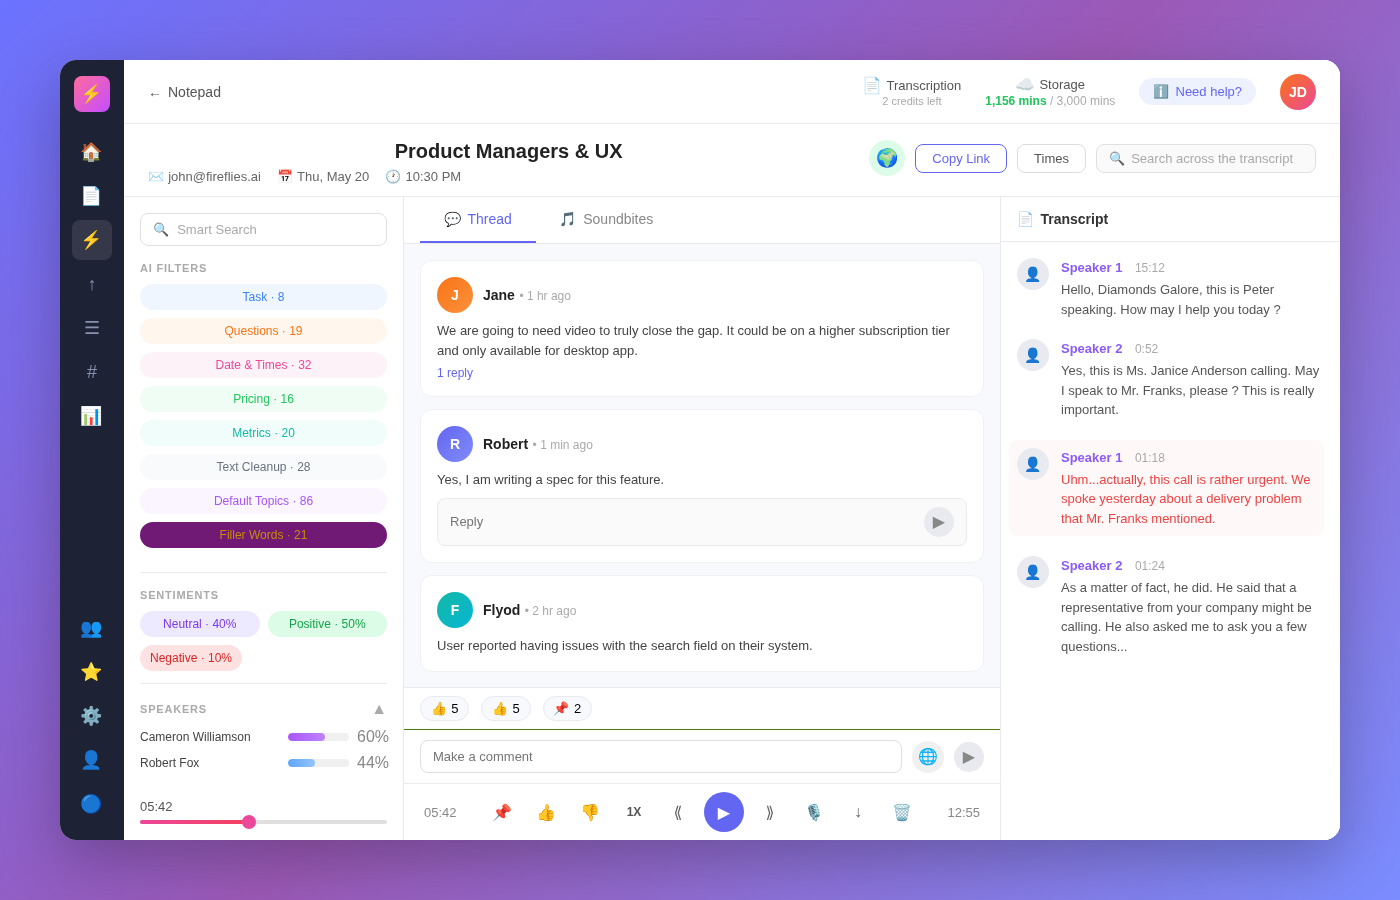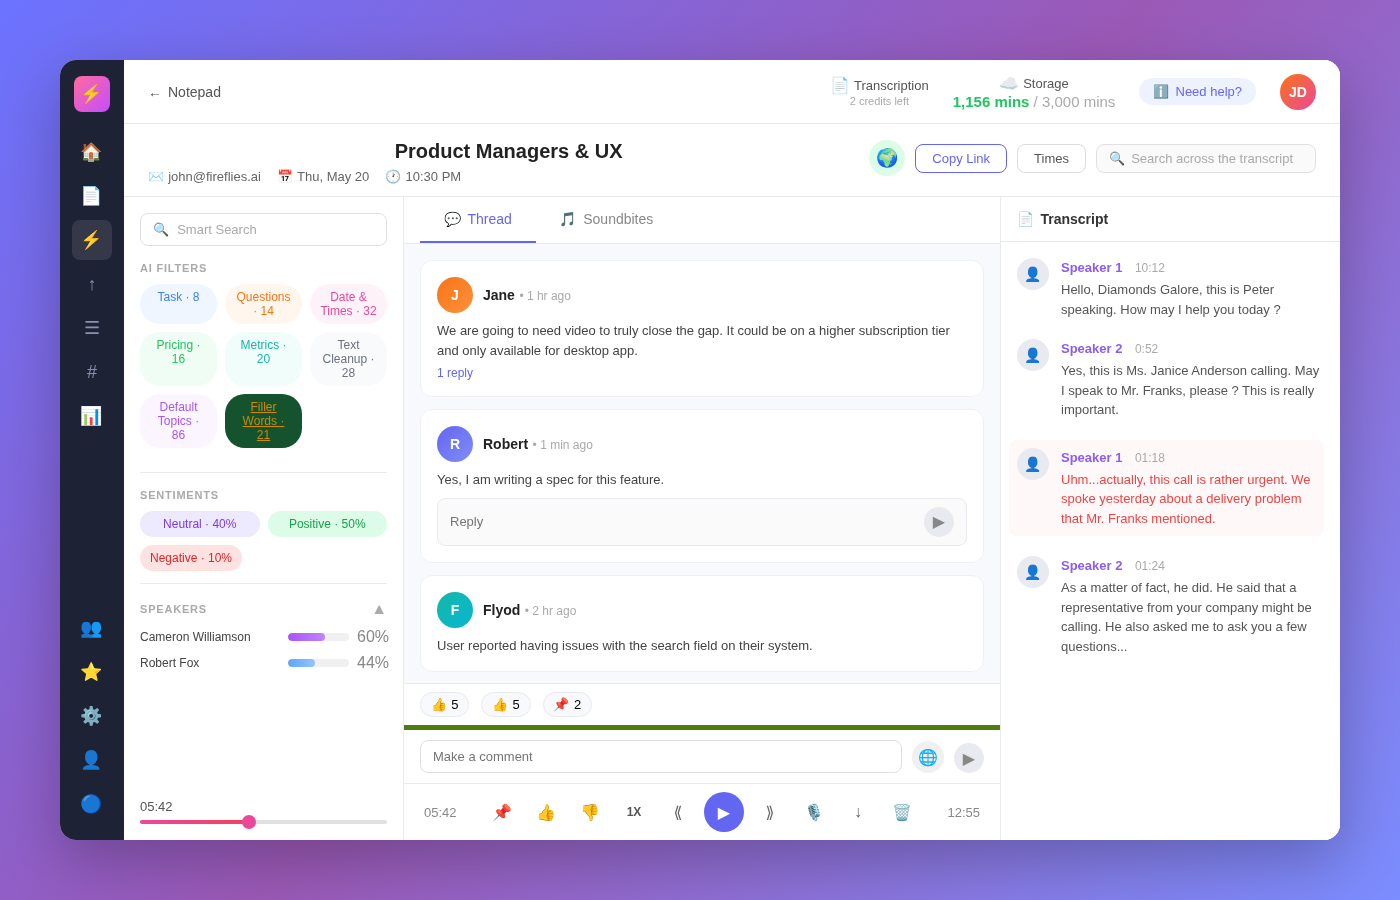--- a/index.html
+++ b/index.html
@@ -224,40 +224,40 @@
     .section-label {
       font-size: 11px;
       font-weight: 700;
       color: #aaa;
       letter-spacing: 0.8px;
       text-transform: uppercase;
       margin-bottom: 10px;
     }
     .filter-grid {
       display: grid;
-      grid-template-columns: 1fr 1fr 1fr;
+      grid-template-columns: 1fr;
       gap: 8px;
       margin-bottom: 16px;
     }
     .filter-chip {
       border-radius: 20px;
       padding: 6px 10px;
       font-size: 12px;
       font-weight: 500;
       text-align: center;
       cursor: pointer;
     }
     .chip-blue { background: #eff6ff; color: #3b82f6; }
     .chip-orange { background: #fff7ed; color: #f97316; }
     .chip-pink { background: #fdf2f8; color: #ec4899; }
     .chip-green { background: #f0fdf4; color: #22c55e; }
     .chip-teal { background: #f0fdfa; color: #14b8a6; }
     .chip-gray { background: #f9fafb; color: #6b7280; }
     .chip-purple { background: #faf5ff; color: #a855f7; }
-    .chip-yellow { background: #14532d; color: #ca8a04; text-decoration: underline; }
+    .chip-yellow { background: #701a75; color: #ca8a04; }
     .sentiment-grid {
       display: grid;
       grid-template-columns: 1fr 1fr;
       gap: 8px;
       margin-bottom: 8px;
     }
     .sentiment-chip-neutral { background: #ede9fe; color: #7c3aed; border-radius: 20px; padding: 6px 10px; font-size: 12px; text-align: center; }
     .sentiment-chip-positive { background: #dcfce7; color: #16a34a; border-radius: 20px; padding: 6px 10px; font-size: 12px; text-align: center; }
     .sentiment-chip-negative { background: #fee2e2; color: #dc2626; border-radius: 20px; padding: 6px 10px; font-size: 12px; text-align: left; width: fit-content; }
     .speakers-section {
@@ -455,24 +455,24 @@
       border-radius: 50%;
       display: flex;
       align-items: center;
       justify-content: center;
       cursor: pointer;
       color: #888;
     }
     
     .comment-input-row {
       background: #fff;
-      border-top: 5px solid #4d7c0f;
+      border-top: 1px solid #4d7c0f;
       padding: 10px 16px;
       display: flex;
-      align-items: flex-end;
+      align-items: center;
       gap: 10px;
     }
     .comment-input {
       flex: 1;
       border: 1px solid #e0e0e0;
       border-radius: 8px;
       padding: 8px 12px;
       font-size: 13px;
       color: #aaa;
       background: #fff;
@@ -644,21 +644,21 @@
             <span>📄</span>
             <span style="font-size:13px;color:#555;">Transcription</span>
           </div>
           <span style="font-size:11px;color:#aaa;">2 credits left</span>
         </div>
         <div class="header-stat">
           <div style="display:flex;align-items:center;gap:4px;">
             <span>☁️</span>
             <span style="font-size:13px;color:#555;">Storage</span>
           </div>
-          <div style="font-size:15px;">
+          <div style="font-size:12px;">
             <span style="color:#22c55e;font-weight:600;">1,156 mins</span>
             <span style="color:#aaa;">/</span>
             <span style="color:#aaa;">3,000 mins</span>
           </div>
         </div>
         <button class="help-btn">
           <span>ℹ️</span>
           <span>Need help?</span>
         </button>
         <div class="avatar-circle">
@@ -702,21 +702,21 @@
 
       <div class="left-panel">
         <div class="search-bar">
           <span>🔍</span>
           <span style="color:#aaa;">Smart Search</span>
         </div>
 
         <div class="section-label">AI FILTERS</div>
         <div class="filter-grid">
           <div class="filter-chip chip-blue">Task · 8</div>
-          <div class="filter-chip chip-orange">Questions · 14</div>
+          <div class="filter-chip chip-orange">Questions · 19</div>
           <div class="filter-chip chip-pink">Date &amp; Times · 32</div>
           <div class="filter-chip chip-green">Pricing · 16</div>
           <div class="filter-chip chip-teal">Metrics · 20</div>
           <div class="filter-chip chip-gray">Text Cleanup · 28</div>
           <div class="filter-chip chip-purple">Default Topics · 86</div>
           <div class="filter-chip chip-yellow">Filler Words · 21</div>
         </div>
 
         <div class="divider-h"></div>
         <div class="section-label" style="margin-top:8px;">SENTIMENTS</div>
@@ -858,21 +858,21 @@
           <span>📄</span>
           <span>Transcript</span>
         </div>
         <div class="transcript-content">
 
           <div class="transcript-entry">
             <div class="transcript-speaker-icon">👤</div>
             <div class="transcript-body">
               <div>
                 <span class="transcript-speaker-name">Speaker 1</span>
-                <span class="transcript-timestamp">10:12</span>
+                <span class="transcript-timestamp">15:12</span>
               </div>
               <div class="transcript-text">Hello, Diamonds Galore, this is Peter speaking. How may I help you today ?</div>
             </div>
           </div>
 
           <div class="transcript-entry">
             <div class="transcript-speaker-icon speaker2">👤</div>
             <div class="transcript-body">
               <div>
                 <span class="transcript-speaker-name">Speaker 2</span>

